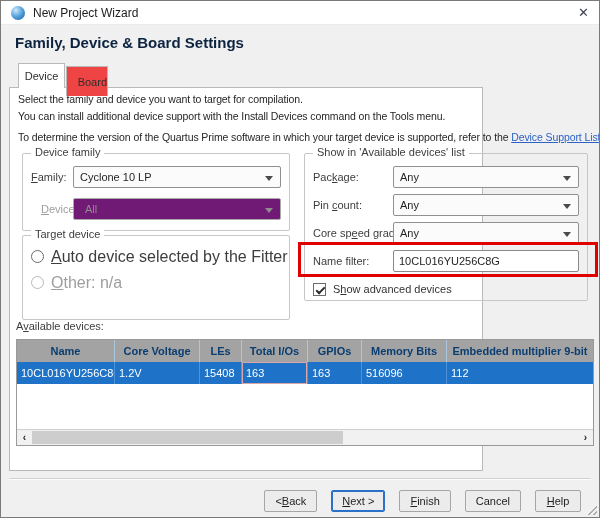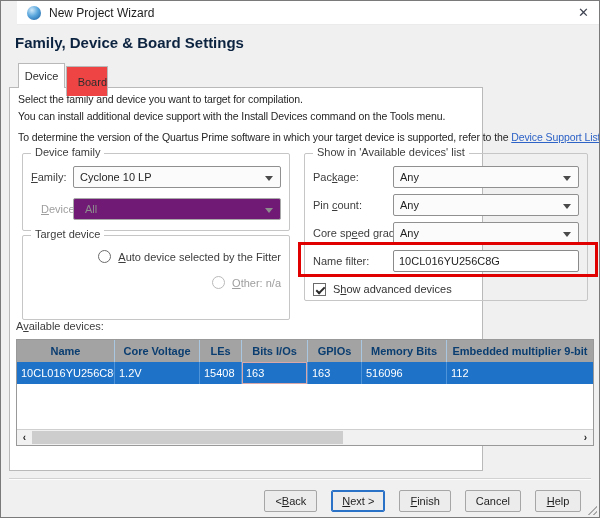--- a/index.html
+++ b/index.html
@@ -4,21 +4,21 @@
 <style>
   html,body{margin:0;padding:0;}
   body{font-family:"Liberation Sans",sans-serif;}
   u{text-decoration:underline;}
 
   .window{position:relative;width:600px;height:518px;background:#f0f0f0;
     border:1px solid #7a7a7a;box-sizing:border-box;overflow:hidden;
     font-family:"Liberation Sans",sans-serif;color:#333;}
 
   
-  .titlebar{position:absolute;top:0;left:16px;right:0;height:24px;background:#fff;
+  .titlebar{position:absolute;top:0;left:0;right:0;height:24px;background:#fff;
     display:flex;align-items:center;padding:0 10px;box-sizing:border-box;
     border-bottom:1px solid #ebebeb;}
   .app-icon{width:14px;height:14px;border-radius:50%;flex:none;margin-right:8px;
     background:radial-gradient(circle at 35% 30%,#cfe8f9 0%,#5aa7dd 45%,#155a9e 100%);}
   .win-title{font-size:12px;color:#1c1c1c;}
   .close-btn{margin-left:auto;font-size:13px;color:#3f4452;line-height:1;cursor:default;}
 
   .page-title{position:absolute;top:33px;left:14px;font-size:15px;font-weight:bold;}
 
   
@@ -51,21 +51,21 @@
   .flabel.short{width:32px;}
 
   .combo{flex:1;height:22px;background:#fbfbfb;border:1px solid #909090;border-radius:2px;
     display:flex;align-items:center;box-sizing:border-box;padding:0 18px 0 6px;position:relative;
     font-size:11px;color:#1f1f1f;white-space:nowrap;}
   .caret{position:absolute;right:7px;top:9px;width:0;height:0;
     border-left:4px solid transparent;border-right:4px solid transparent;border-top:5px solid #4a4a4a;}
   .combo.disabled{background:#701a75;border-color:#a9a9a9;color:#8d8d8d;padding-left:11px;}
   .combo.disabled .caret{border-top-color:#8d8d8d;}
 
-  .rrow{display:flex;align-items:center;gap:7px;margin:9px 8px 0 8px;font-size:11px;height:17px;justify-content:flex-end;}
+  .rrow{display:flex;align-items:center;gap:7px;margin:9px 8px 0 8px;font-size:16px;height:17px;}
   .rrow.first{margin-top:12px;}
   .radio{width:13px;height:13px;border-radius:50%;border:1px solid #6b6b6b;background:#fff;
     box-sizing:border-box;position:relative;flex:none;}
   .radio.sel::after{content:"";position:absolute;inset:3px;border-radius:50%;background:#2b2b2b;}
   .radio.dis{border-color:#b9b9b9;}
   .rlabel{color:#3d3d3d;white-space:nowrap;}
   .rlabel.dis-text{color:#9e9e9e;}
 
   .srow{display:flex;align-items:center;margin:6px 8px 0 8px;height:22px;font-size:11px;}
   .srow.first{margin-top:12px;}
@@ -210,21 +210,21 @@
 
     <div class="red-box" style="border-color: rgb(224, 0, 0);"></div>
 
     <div class="avail-label">A<u>v</u>ailable devices:</div>
 
     <div class="dtable">
       <div class="thead" style="background-color: #a3a3a3;">
         <div class="th c0" style="color: rgb(10, 61, 112);">Name</div>
         <div class="th c1" style="color: rgb(10, 61, 112);">Core Voltage</div>
         <div class="th c2" style="color: rgb(10, 61, 112);">LEs</div>
-        <div class="th c3" style="color: rgb(10, 61, 112);">Bits I/Os</div>
+        <div class="th c3" style="color: rgb(10, 61, 112);">Total I/Os</div>
         <div class="th c4" style="color: rgb(10, 61, 112);">GPIOs</div>
         <div class="th c5" style="color: rgb(10, 61, 112);">Memory Bits</div>
         <div class="th c6" style="color: rgb(10, 61, 112);">Embedded multiplier 9-bit</div>
       </div>
       <div class="trow" style="background-color: rgb(30, 114, 200);">
         <div class="td c0">10CL016YU256C8G</div>
         <div class="td c1">1.2V</div>
         <div class="td c2">15408</div>
         <div class="td c3 focus">163</div>
         <div class="td c4">163</div>

